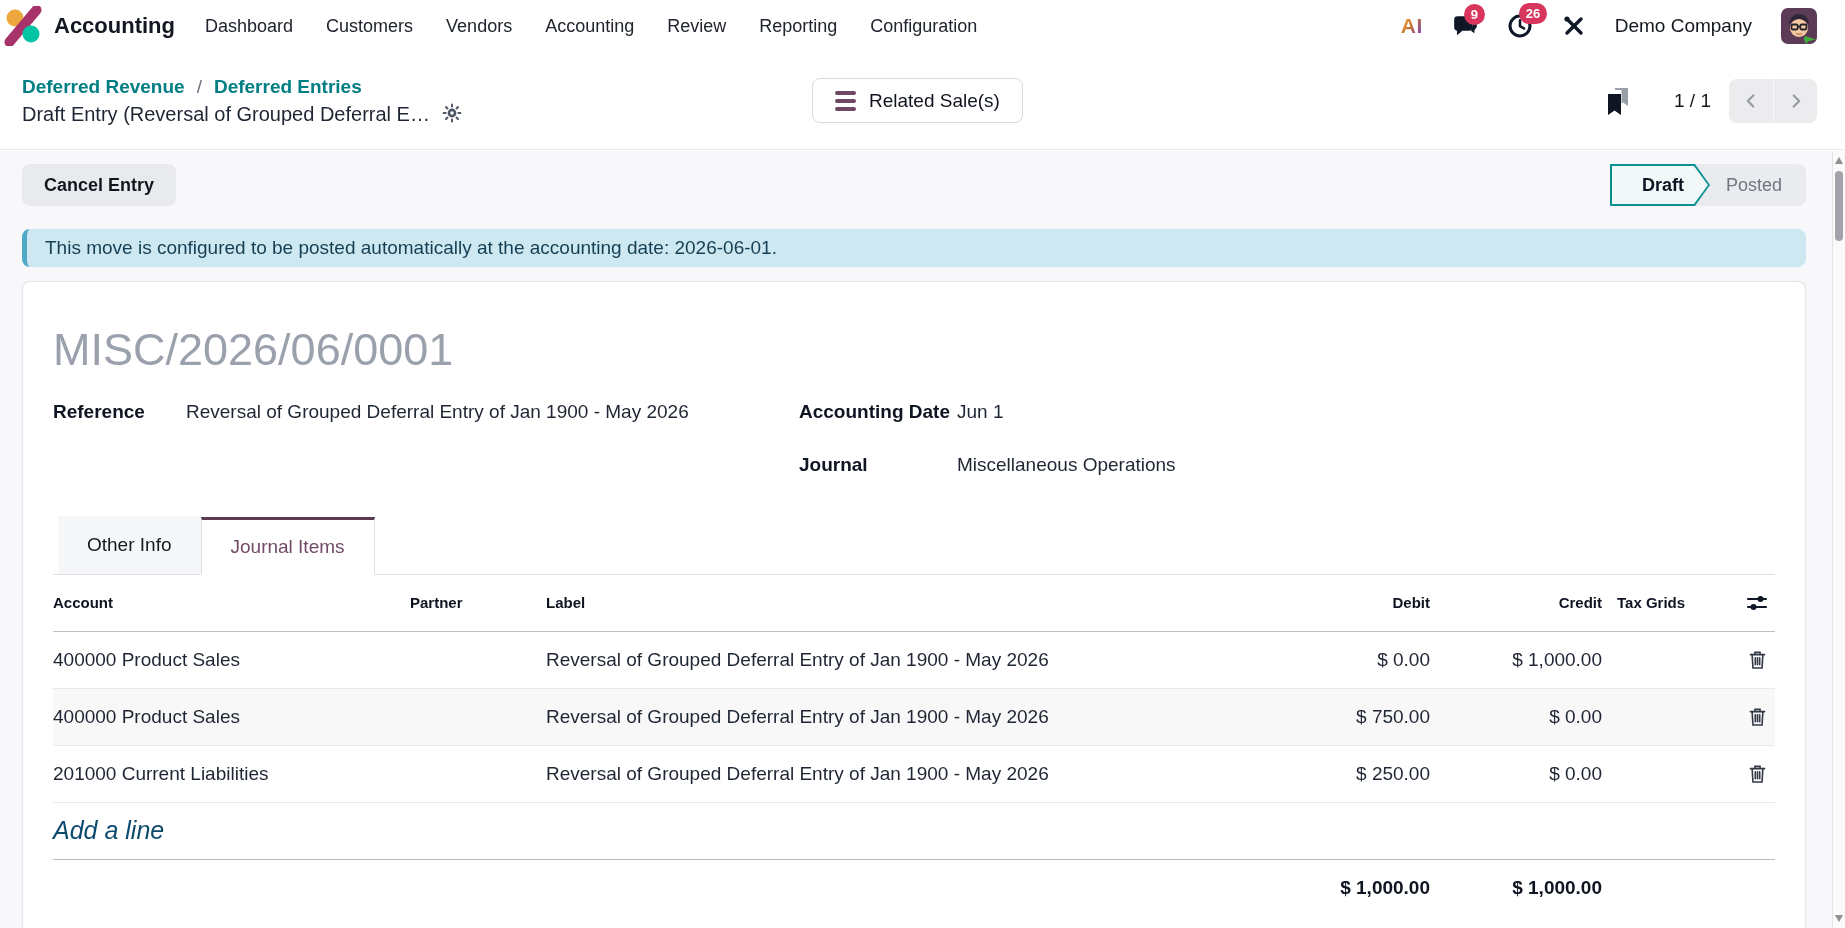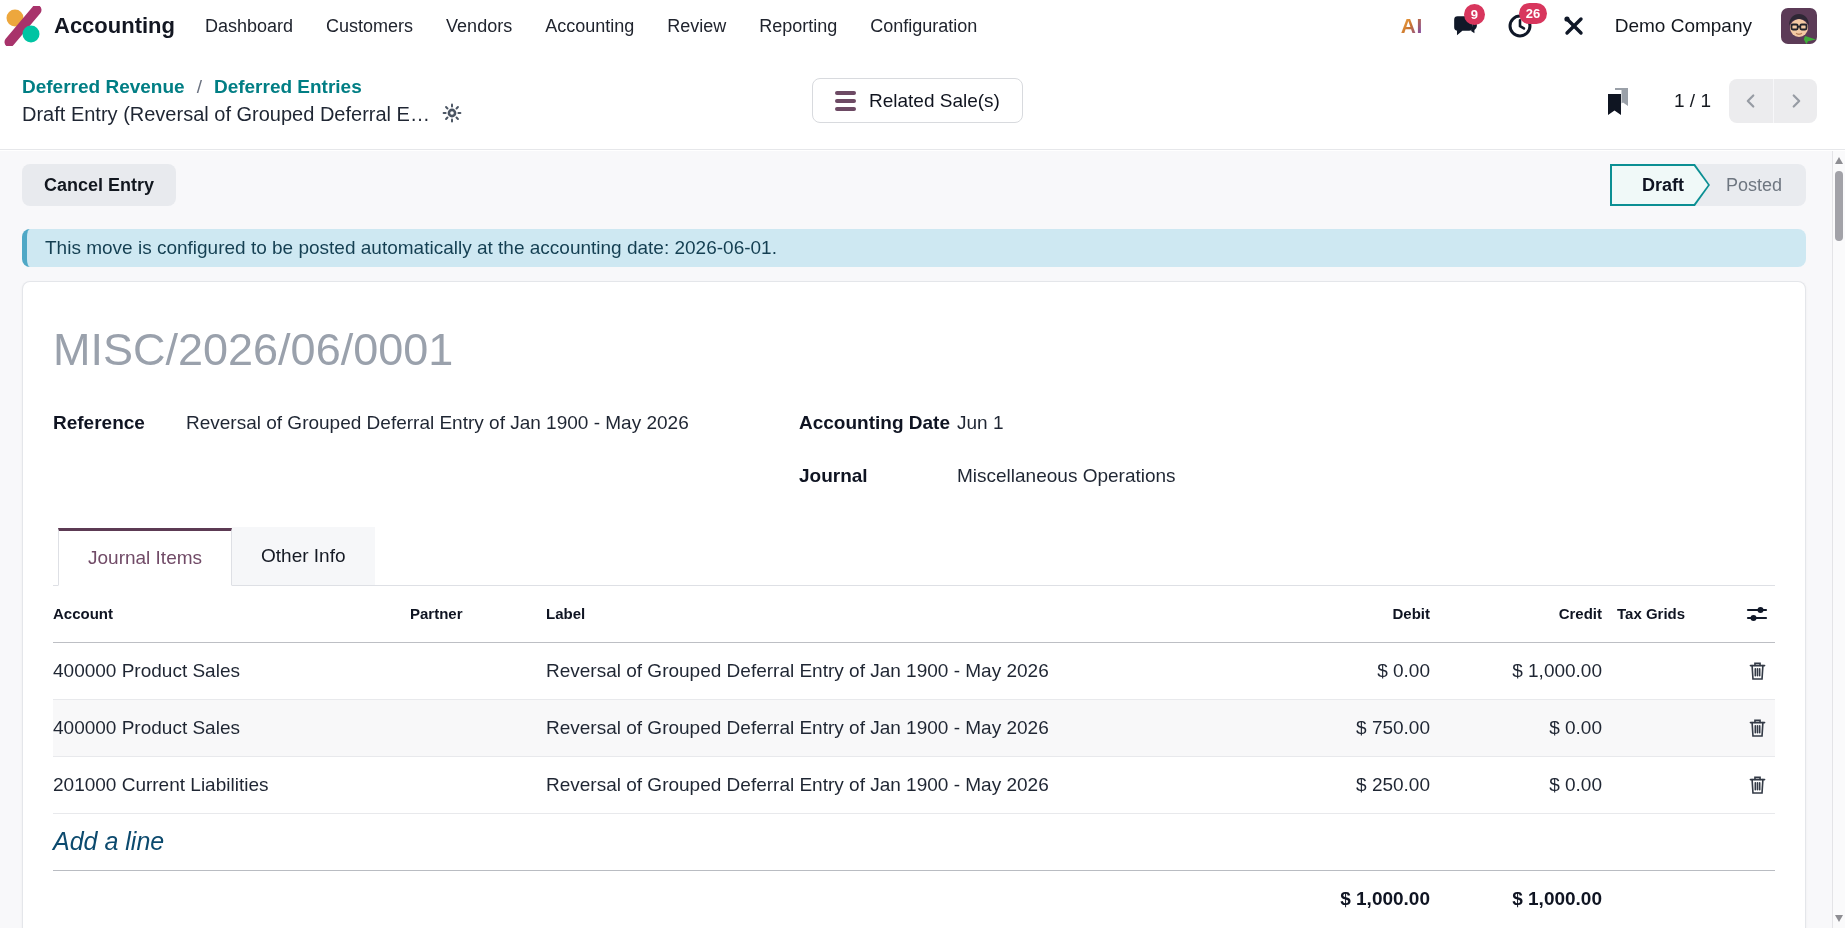--- a/index.html
+++ b/index.html
@@ -69,21 +69,21 @@
   .banner{
     margin-top:23px; height:38px; background:#CEE8F2; border-left:5px solid #4FA8C6; border-radius:8px;
     display:flex; align-items:center; padding-left:18px; font-size:19px; color:#143F52;
   }
 
   .sheet{
     margin-top:14px; height:700px; background:#fff; border:1px solid #E4E6EA; border-bottom:none;
     border-radius:8px 8px 0 0; box-shadow:0 1px 3px rgba(0,0,0,.05); padding:26px 30px 0;
   }
   .entry-name{ margin-top:16px; font-size:45px; line-height:1.15; font-weight:400; color:#9AA1AC; }
-  .fields{ display:flex; margin-top:33px; }
+  .fields{ display:flex; margin-top:22px; }
   .fcol-left{ width:746px; display:grid; grid-template-columns:133px 1fr; align-items:start; row-gap:26px; }
   .fcol-right{ flex:1; display:grid; grid-template-columns:158px 1fr; align-items:start; row-gap:26px; }
   .flabel{ font-size:19px; font-weight:700; color:#0F1422; line-height:27px; }
   .fvalue{ font-size:19px; color:#1F2633; line-height:27px; cursor:text; }
 
   .tabs{ display:flex; align-items:flex-end; margin-top:38px; padding-left:5px; border-bottom:1px solid #DEE0E5; }
   .tab{ height:58px; display:flex; align-items:center; padding:0 29px; font-size:19px; cursor:pointer; }
   .tab.active{
     background:#fff; color:#714B67; font-weight:500;
     border:1px solid #DEE0E5; border-top:3px solid #5C3A53; border-bottom:1px solid #fff; margin-bottom:-1px;
@@ -263,22 +263,22 @@
         </div>
         <div class="fcol-right">
           <span class="flabel">Accounting Date</span>
           <span class="fvalue">Jun 1</span>
           <span class="flabel">Journal</span>
           <span class="fvalue">Miscellaneous Operations</span>
         </div>
       </div>
 
       <div class="tabs">
+        <div class="tab inactive">Other Info</div>
         <div class="tab active">Journal Items</div>
-        <div class="tab inactive">Other Info</div>
       </div>
 
       <div>
         <div class="jgrid jheader">
           <span class="th">Account</span>
           <span class="th">Partner</span>
           <span class="th">Label</span>
           <span class="th r">Debit</span>
           <span class="th r">Credit</span>
           <span class="th tg">Tax Grids</span>

